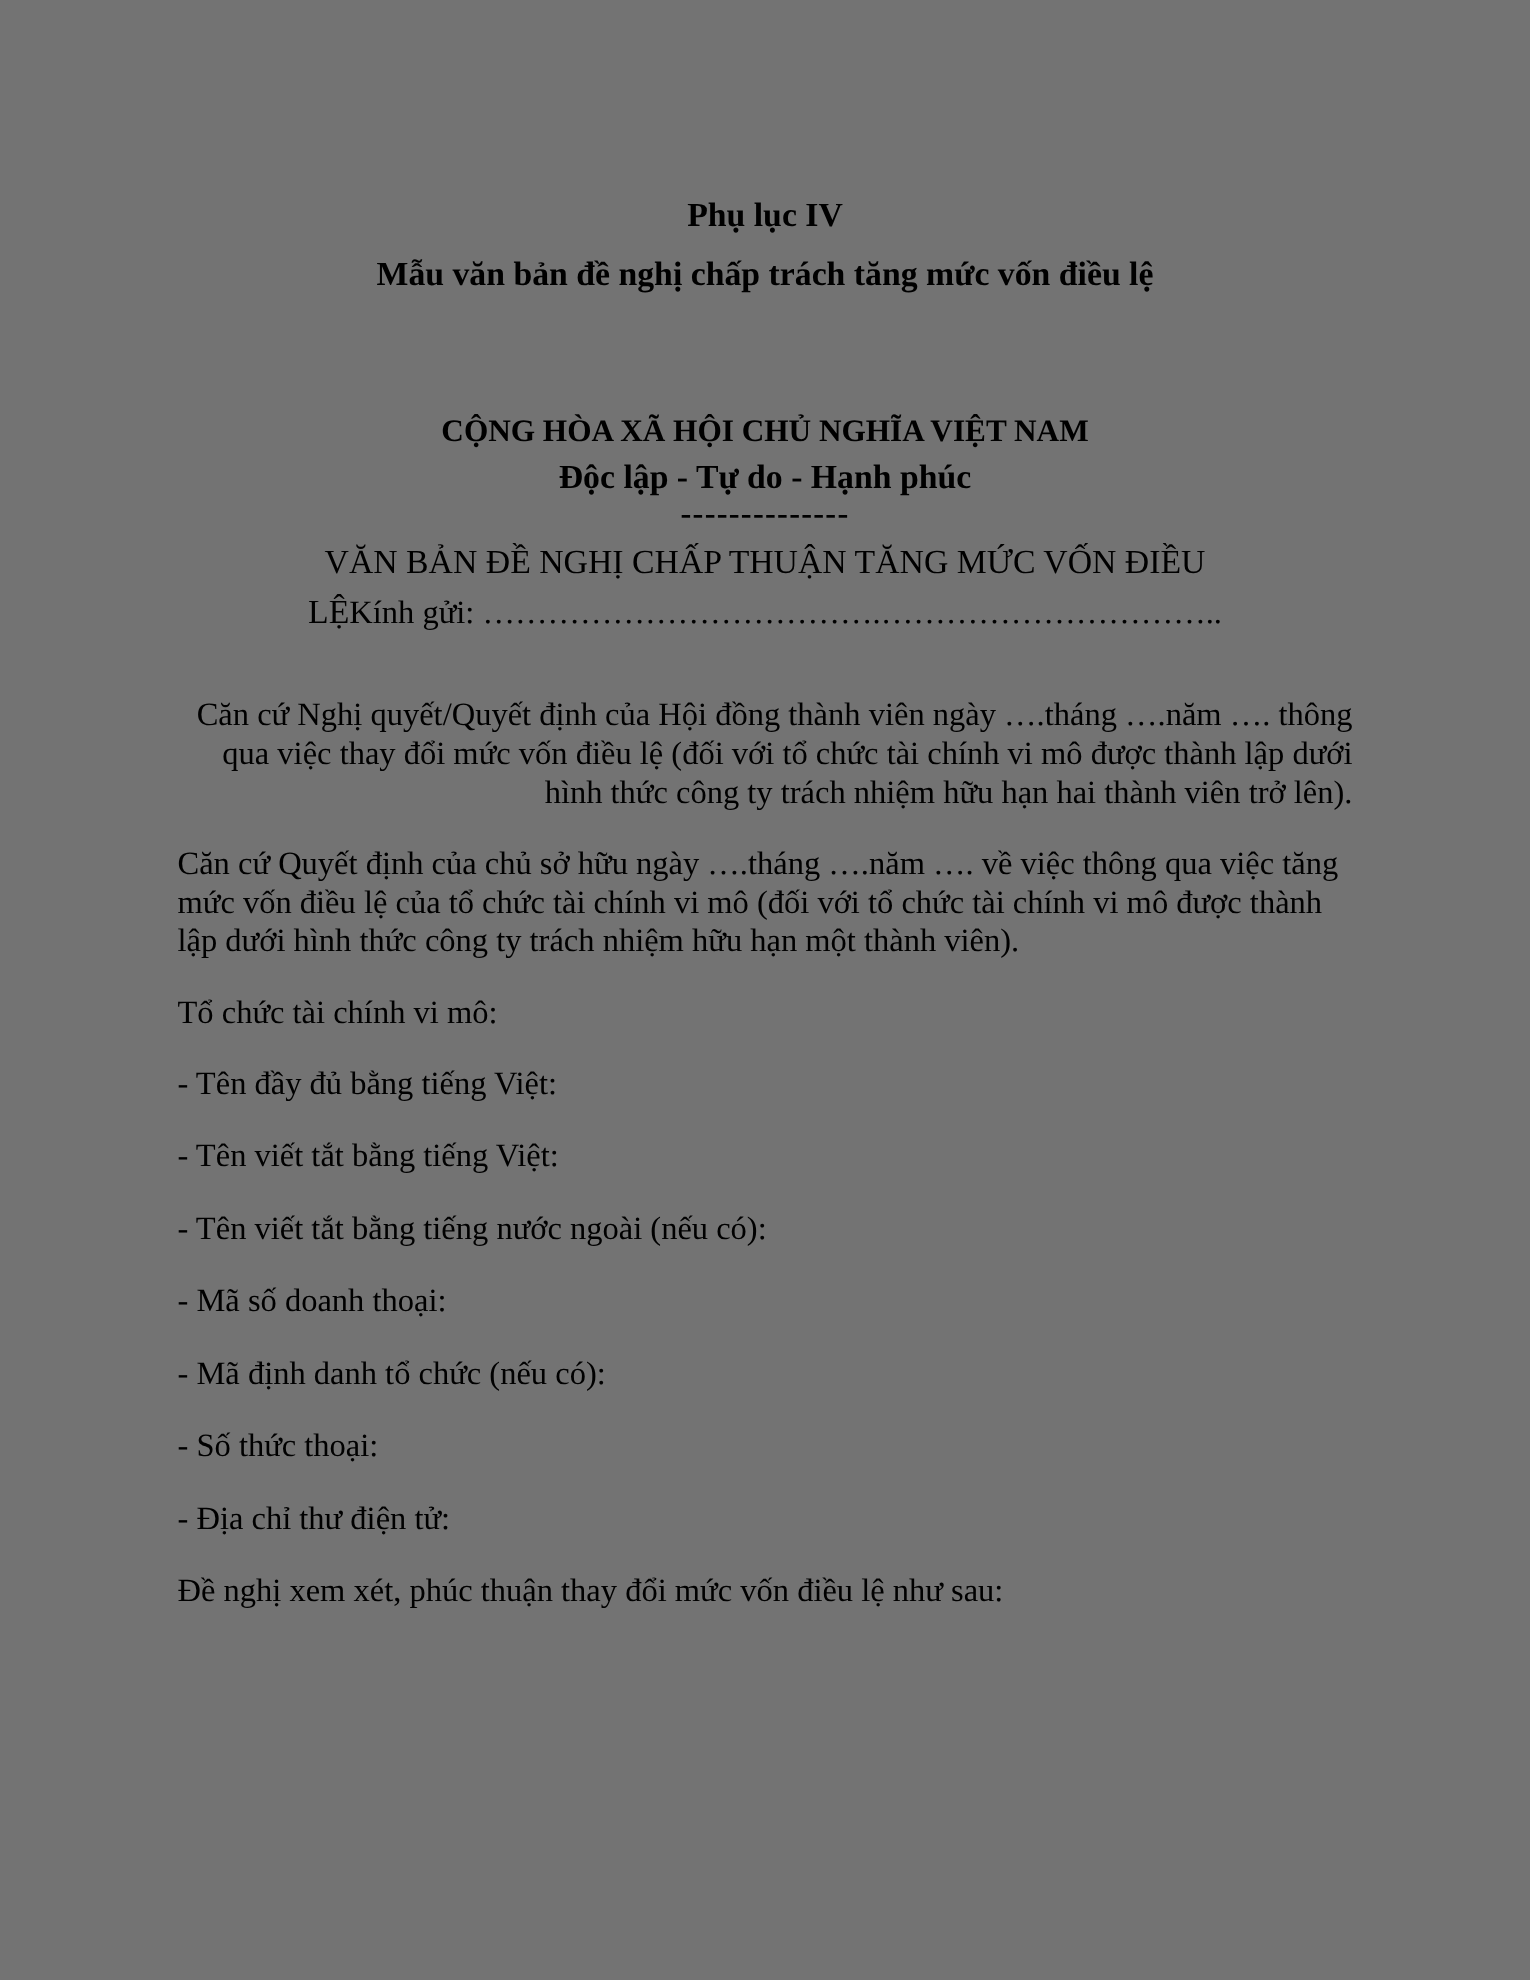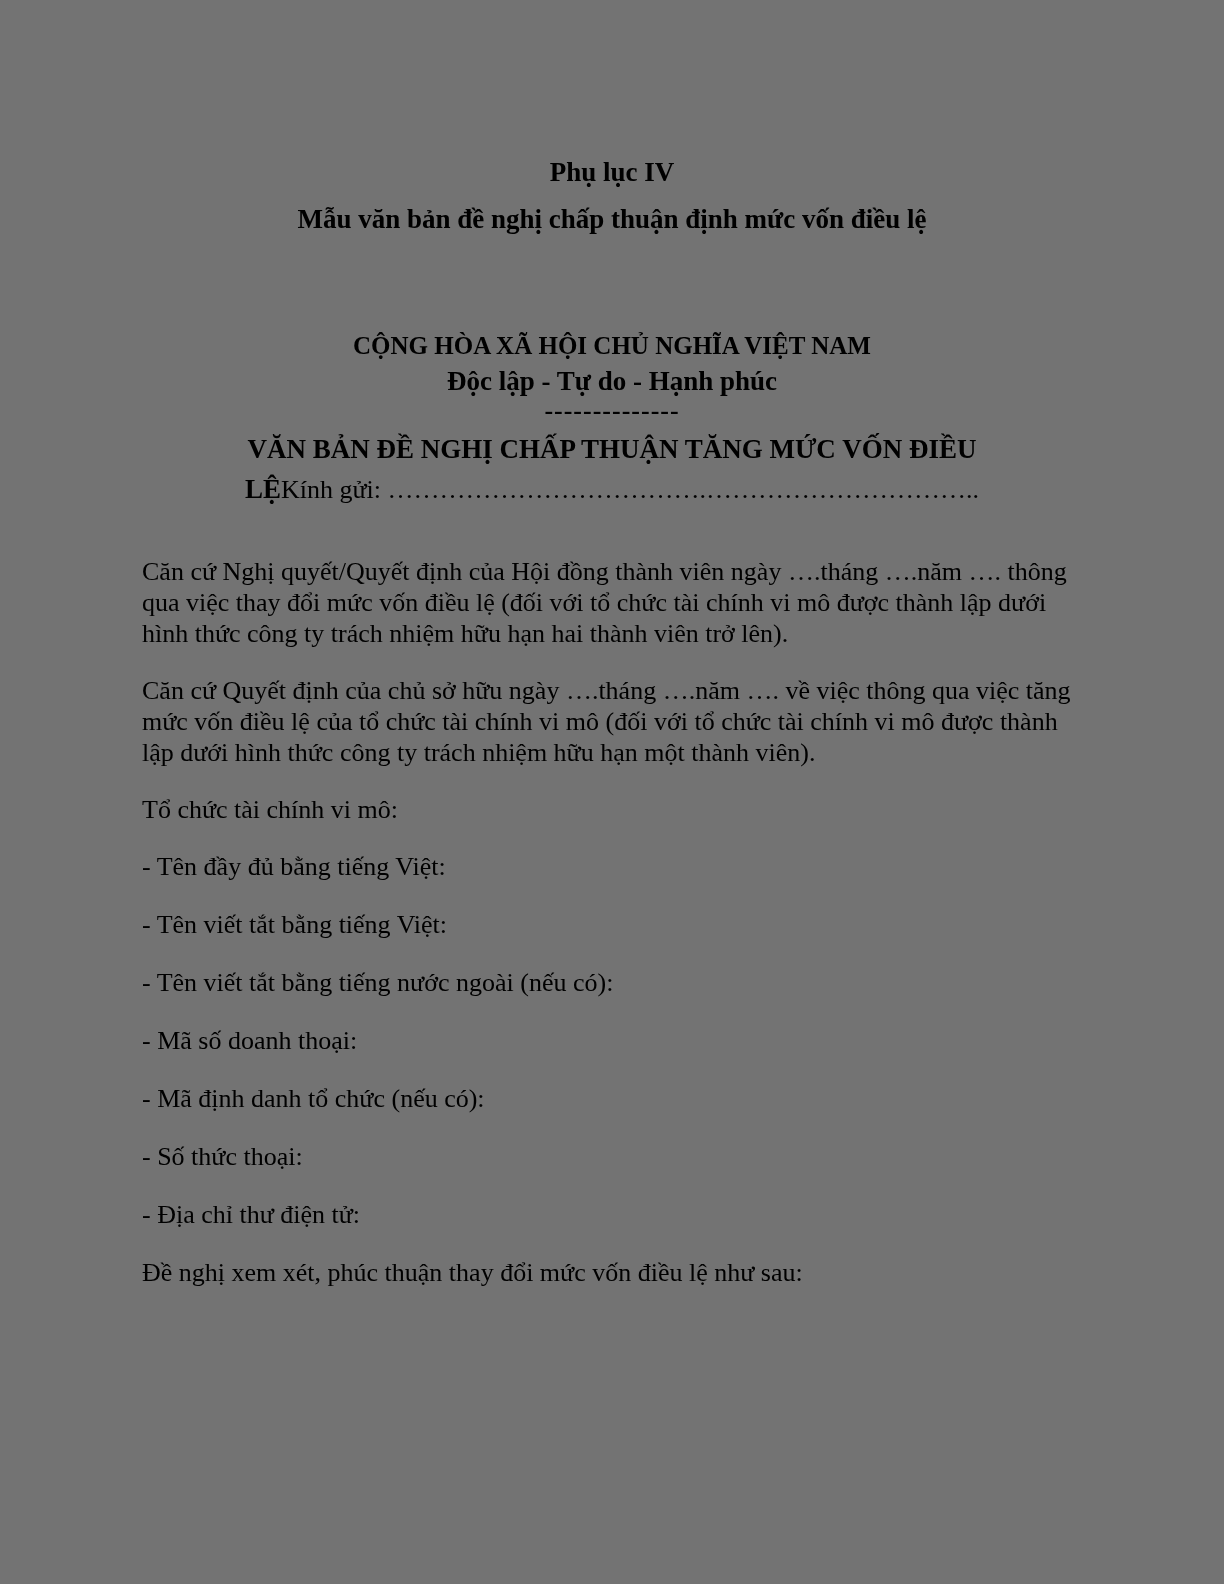--- a/index.html
+++ b/index.html
@@ -52,44 +52,44 @@
     font-size: 26px;
     line-height: 20px;
     margin-top: 3px;
     letter-spacing: 1px;
   }
   .doc-title {
     margin-top: 8px;
     font-size: 27px;
     line-height: 40px;
   }
-  .doc-title .title-bold { font-weight: bold; }
+  .doc-title .title-bold { font-weight: normal; }
   .doc-title .salutation {
     font-weight: normal;
     font-size: 26px;
   }
   .para {
     margin: 0 0 26px 0;
     text-align: left;
   }
-  .para-first { margin-top: 46px; }
+  .para-first { margin-top: 46px; text-align: right; }
   .field-line {
     margin: 0 0 27px 0;
     text-align: left;
   }
   .closing { margin: 0; }
 </style>
 </head>
 <body>
 
 <div class="page">
 
   <div class="center appendix-title">Phụ lục IV</div>
 
-  <div class="center appendix-subtitle">Mẫu văn bản đề nghị chấp thuận định mức vốn điều lệ</div>
+  <div class="center appendix-subtitle">Mẫu văn bản đề nghị chấp trách tăng mức vốn điều lệ</div>
 
   <div class="center national-name">CỘNG HÒA XÃ HỘI CHỦ NGHĨA VIỆT NAM</div>
 
   <div class="center national-motto">Độc lập - Tự do - Hạnh phúc</div>
 
   <div class="center separator">--------------</div>
 
   <div class="center doc-title">
     <div class="title-bold">VĂN BẢN ĐỀ NGHỊ CHẤP THUẬN TĂNG MỨC VỐN ĐIỀU</div>
     <div>

